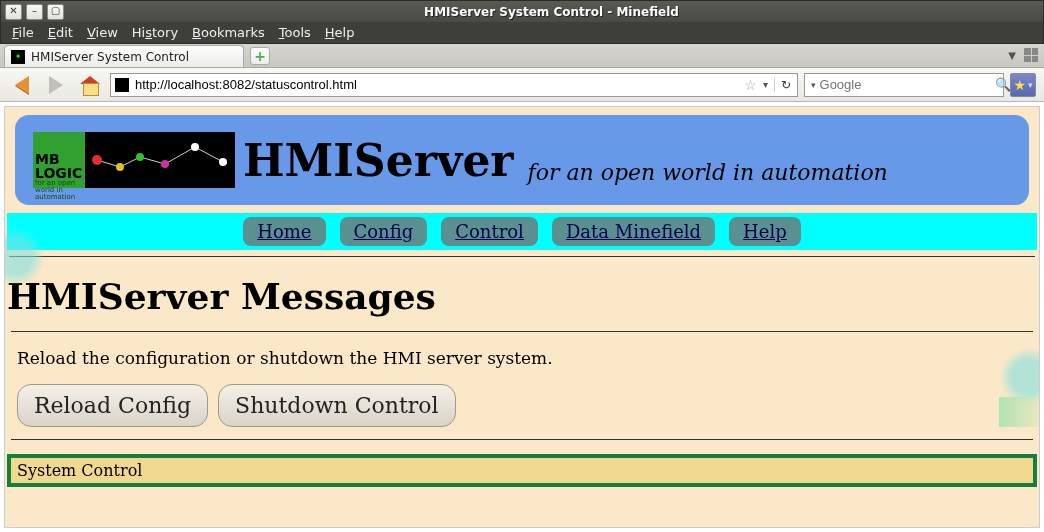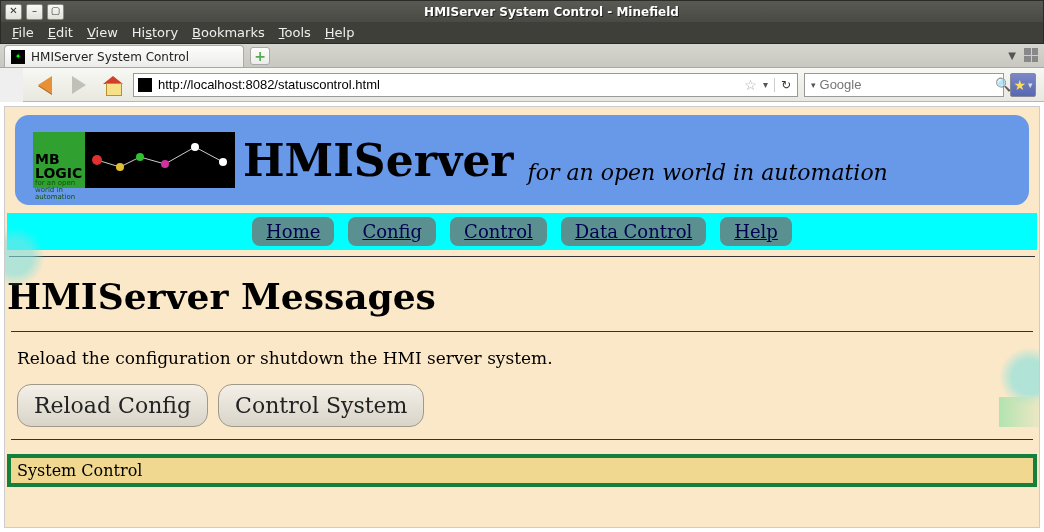--- a/index.html
+++ b/index.html
@@ -112,21 +112,20 @@
   .grid-icon div{background:#888;}
   
   .toolbar {
     height: 34px;
     background: linear-gradient(to bottom,#f8f8f4,#e8e8e0);
     border-bottom: 1px solid #b8b8b0;
     display:flex;
     align-items:center;
     padding: 0 8px;
     gap: 6px;
-    margin-left: 23px;
   }
   .nav-btn {
     width: 28px; height: 28px;
     display:flex;align-items:center;justify-content:center;
     cursor:pointer;
   }
   .arrow-left {
     width:0;height:0;
     border-top:9px solid transparent;
     border-bottom:9px solid transparent;
@@ -384,31 +383,31 @@
         </div>
       </div>
       <h1>HMIServer</h1>
       <div class="tagline">for an open world in automation</div>
     </div>
 
     <div class="navrow">
       <a>Home</a>
       <a>Config</a>
       <a>Control</a>
-      <a>Data Control</a>
+      <a>Data Minefield</a>
       <a>Help</a>
     </div>
 
     <hr class="sep">
 
     <div class="content">
       <h2>HMIServer Messages</h2>
       <hr class="sep">
       <p>Reload the configuration or shutdown the HMI server system.</p>
       <div class="btns">
         <button class="bigbtn">Reload Config</button>
-        <button class="bigbtn">Control System</button>
+        <button class="bigbtn">Shutdown Control</button>
       </div>
       <hr class="sep">
       <div class="footer">System Control</div>
     </div>
   </div>
 </div>
 
 </body></html>

